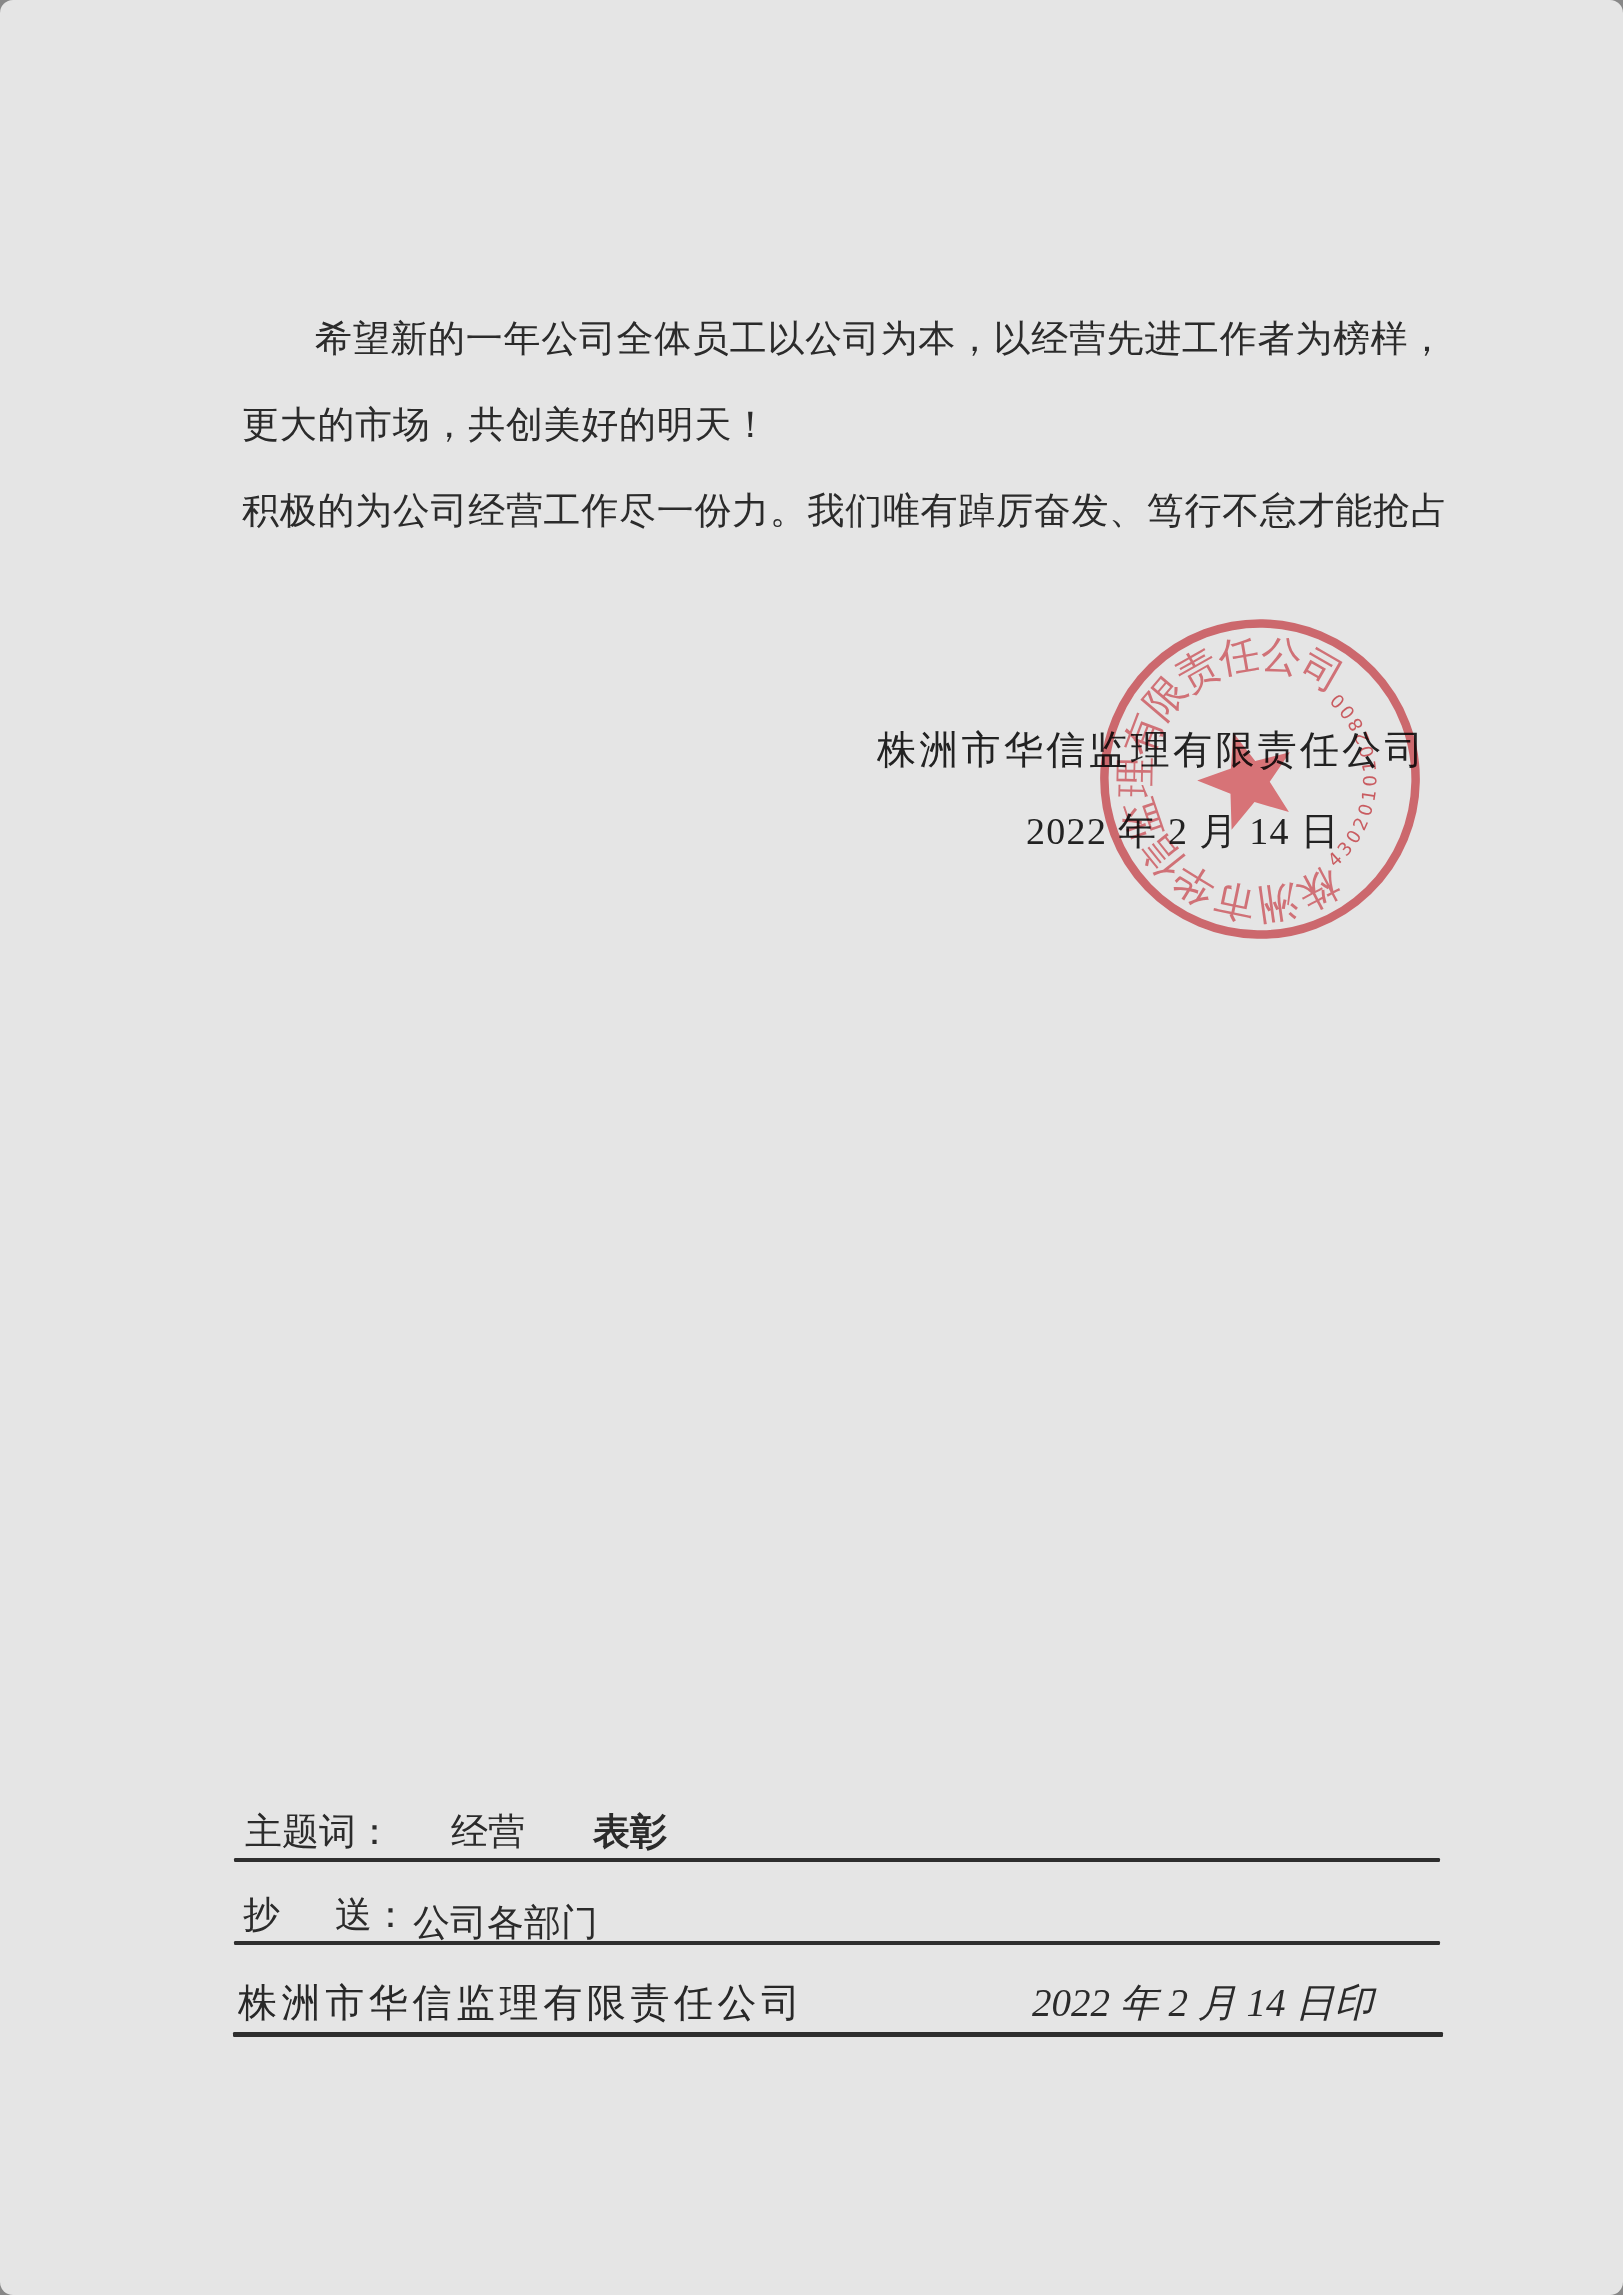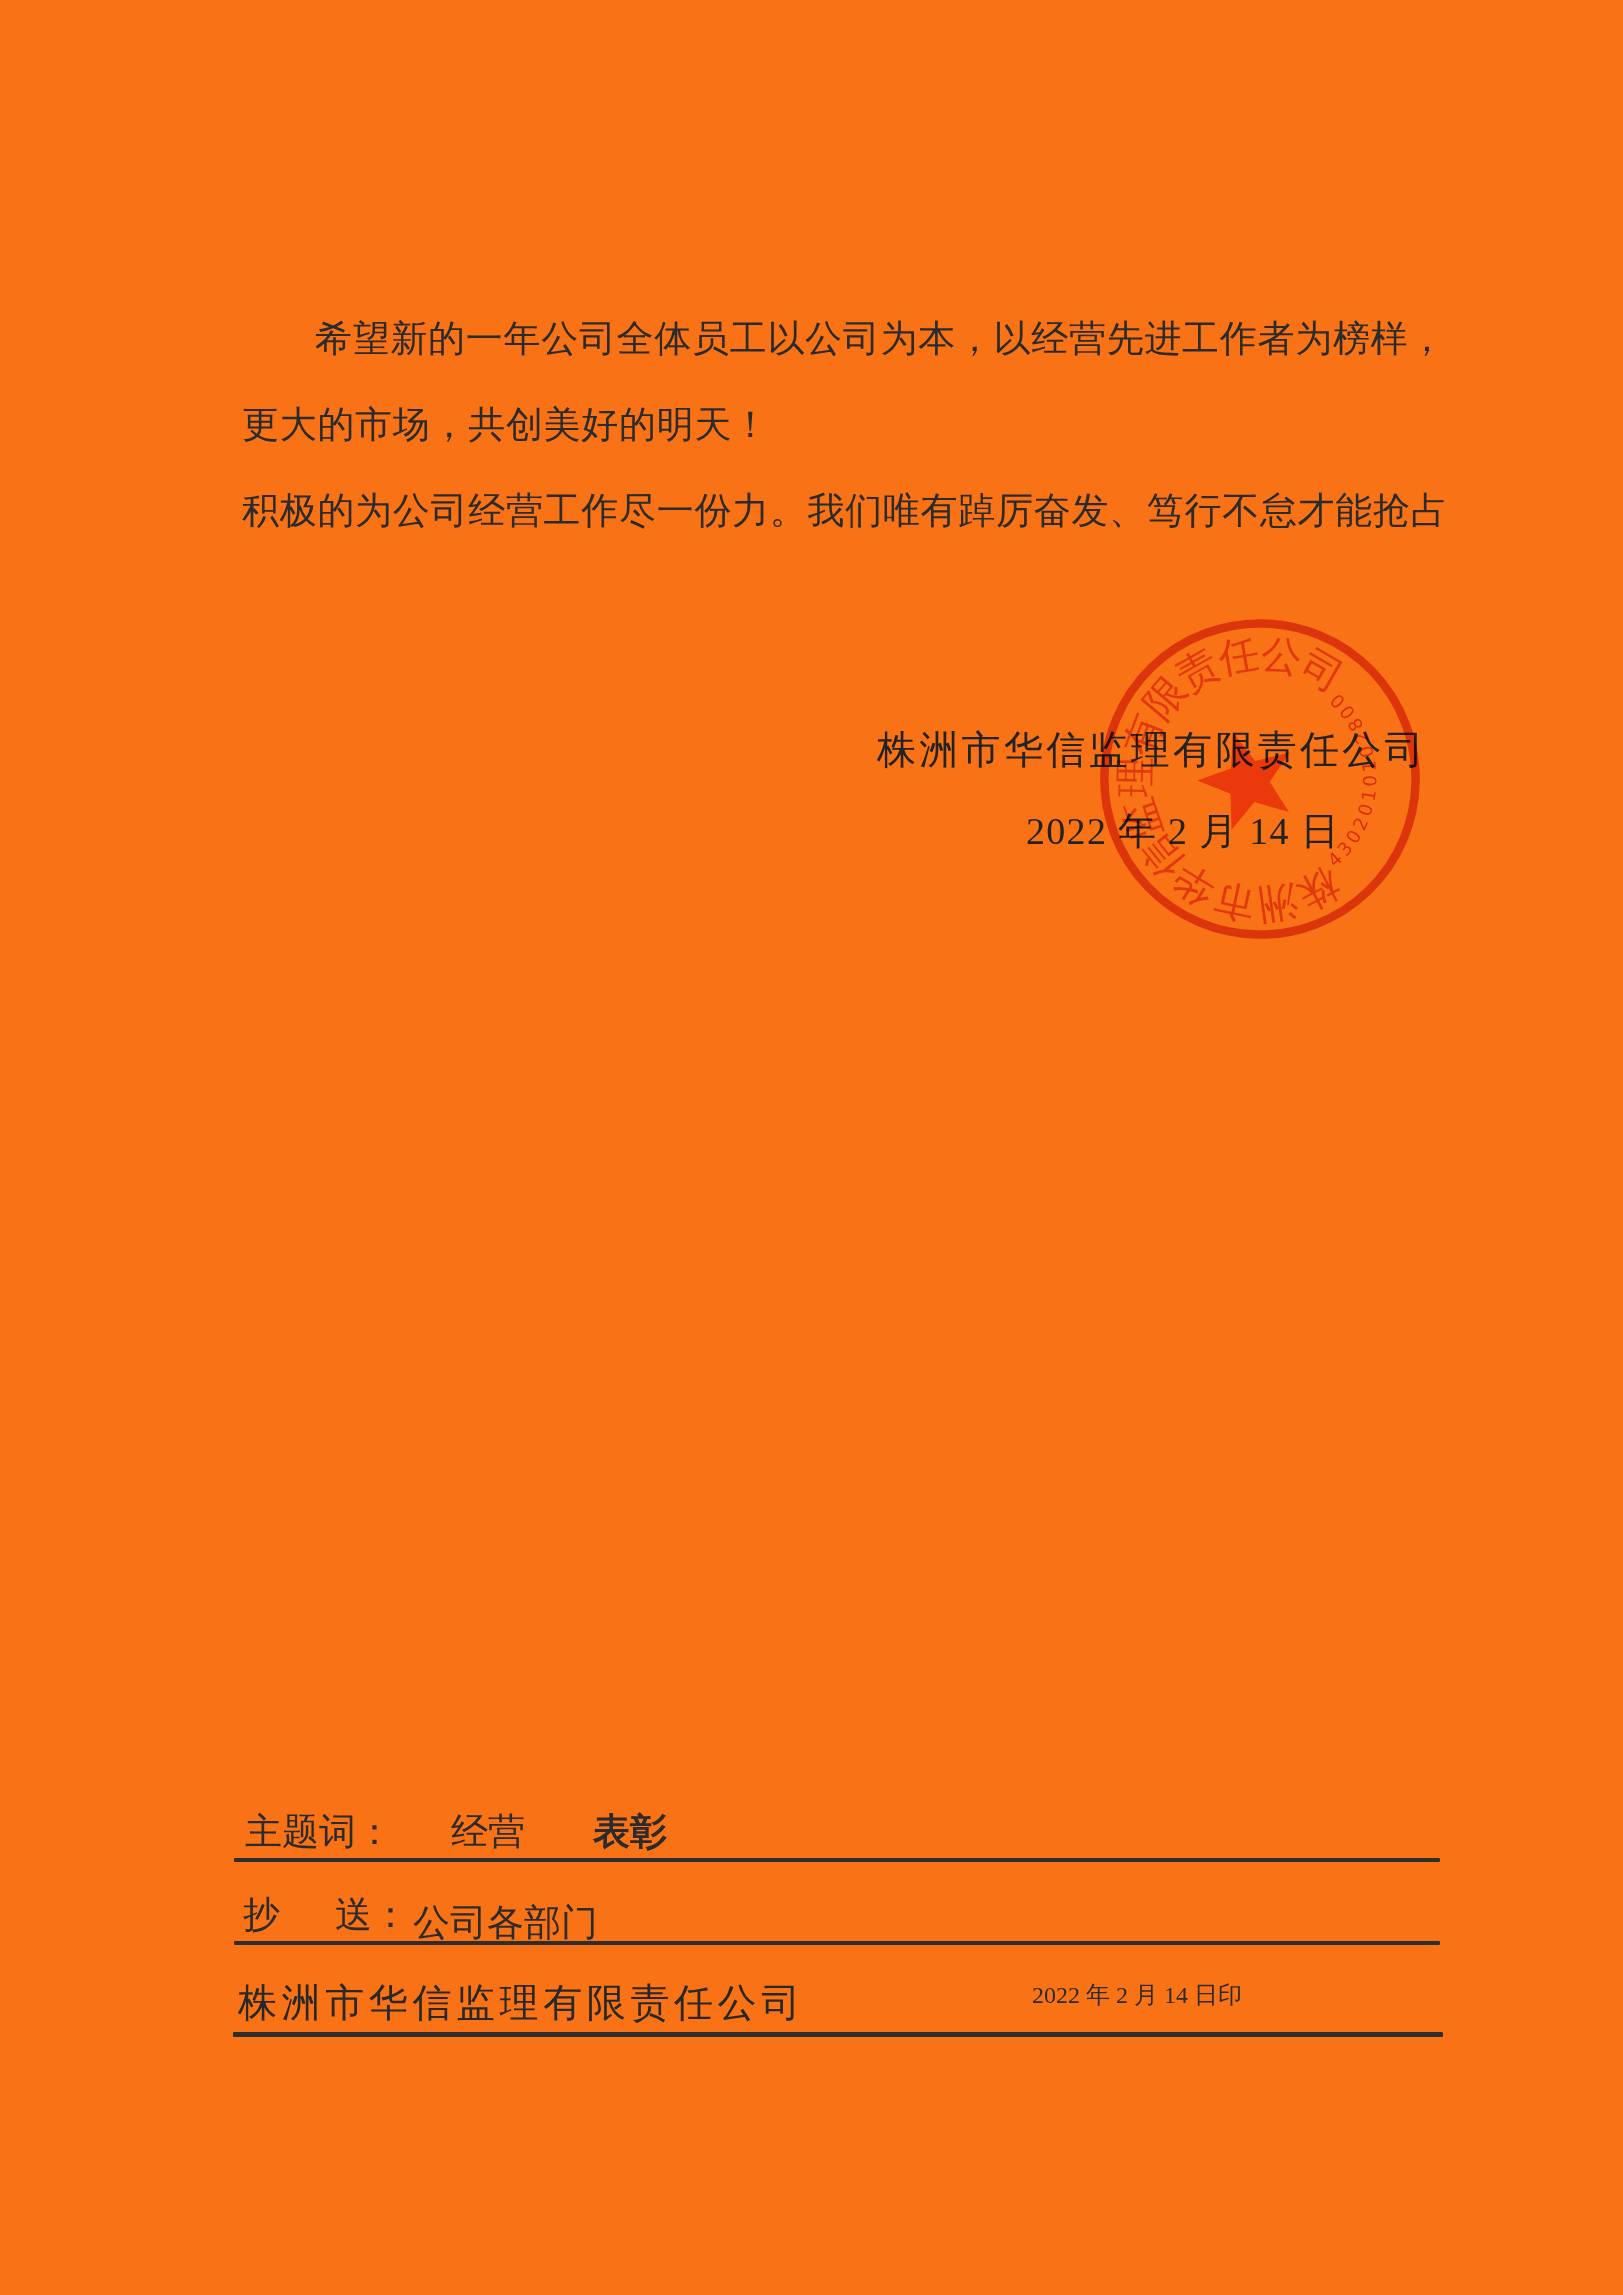--- a/index.html
+++ b/index.html
@@ -1,22 +1,23 @@
 <!DOCTYPE html>
 <html style="font-size:10.5px"><head>
 <meta charset="utf-8">
 <style>
   html,body{margin:0;padding:0;background:#888;}
   .page{
     position:relative;
     width:1623px;height:2295px;
-    background:#f97316;
+    background:#e5e5e5;
     overflow:hidden;
     font-family:"Liberation Serif","DejaVu Serif",serif;
     color:#262626;
+    border-radius:13px;
   }
   
   .body-text{
     position:absolute;left:242px;top:296px;width:1198px;
   }
   .body-line{
     font-size:37px;line-height:86px;letter-spacing:0.7px;
     white-space:nowrap;color:#2b2b2b;
   }
   .body-line.indent{text-indent:73px;}
@@ -108,18 +109,18 @@
 
   <div class="f-row" style="top:1896px;">
     <span class="f-span" style="left:243px;">抄</span>
     <span class="f-span" style="left:335px;">送：</span>
     <span class="f-span" style="left:413px;margin-top:8px;">公司各部门</span>
   </div>
   <div class="f-divider" style="top:1941px;"></div>
 
   <div class="f-row" style="top:1983px;">
     <span class="f-span f-company" style="left:238px;">株洲市华信监理有限责任公司</span>
-    <span class="f-span" style="left:1032px;font-size:24px;">2022 年 2 月 14 日印</span>
+    <span class="f-span" style="left:1032px;font-size:39px;font-style:italic;">2022 年 2 月 14 日印</span>
   </div>
   <div class="f-divider" style="top:2032px;height:4.6px;left:233px;width:1210px;"></div>
 
 </div>
 
 
 </body></html>

